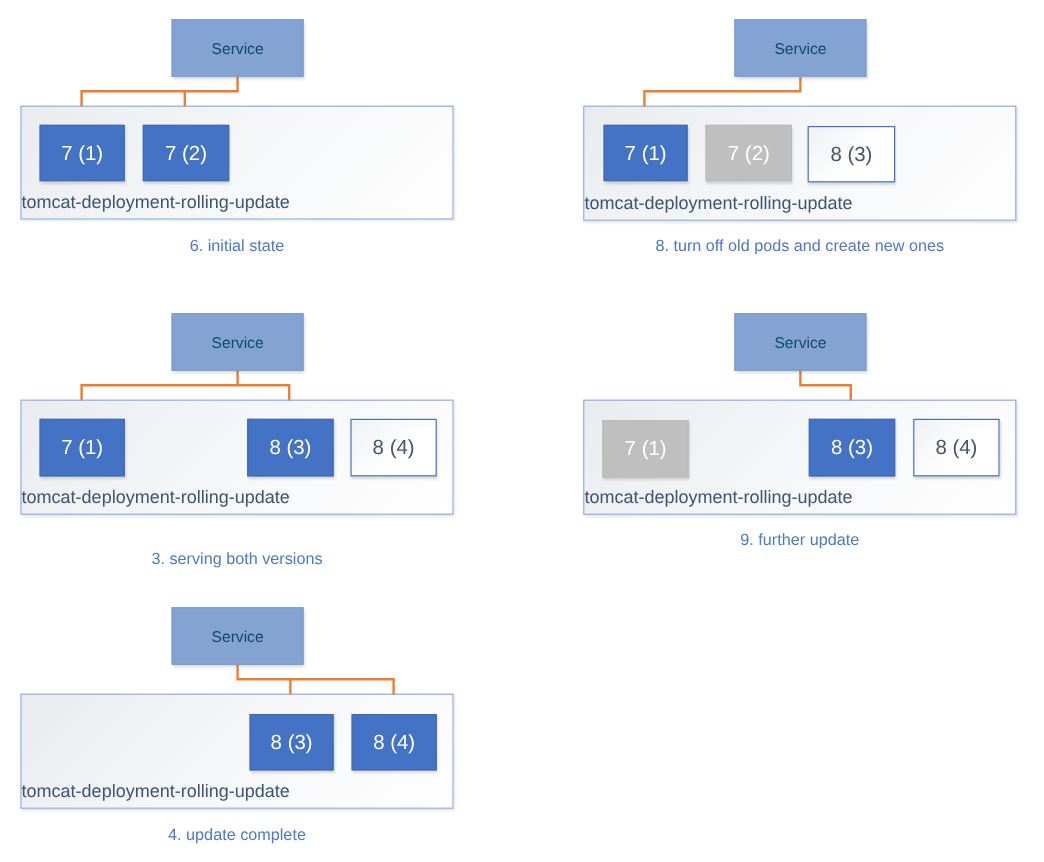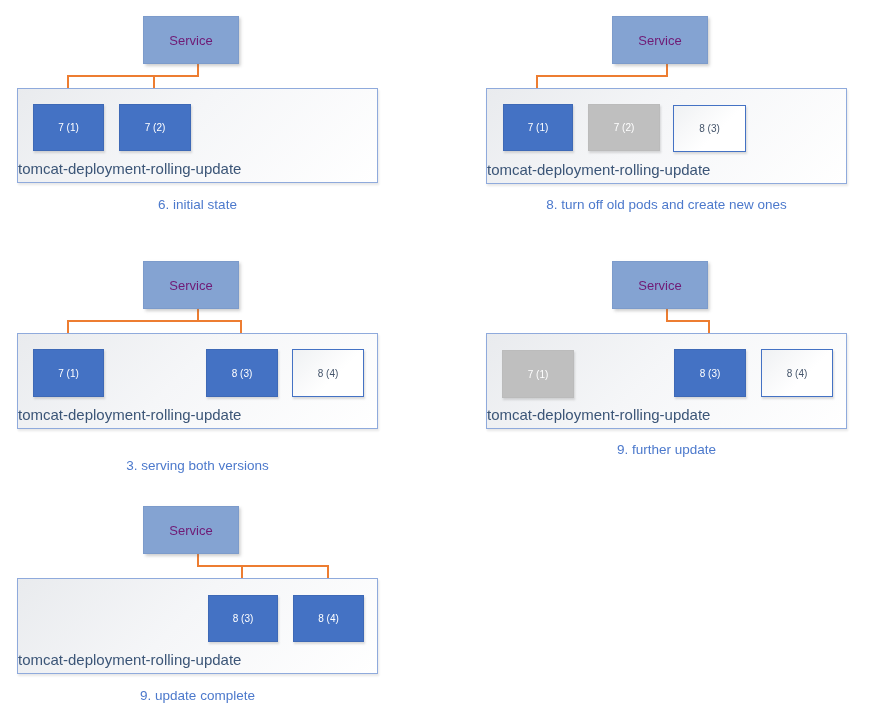--- a/index.html
+++ b/index.html
@@ -12,48 +12,48 @@
     overflow: hidden;
   }
   .arrows { position: absolute; left: 0; top: 0; }
   .aline { fill: none; stroke: var(--arrow, #ED7D31); stroke-width: 2; }
   .ahead { fill: var(--arrow, #ED7D31); }
 
   .panel { position: absolute; left: 0; top: 0; }
 
   .service {
     position: absolute;
-    width: 96px;
+    width: 110px;
     height: 48px;
     background: var(--service-fill, #84A3D2);
     border: 1px solid var(--service-border, #7C9BCB);
     box-sizing: border-box;
     box-shadow: 1.5px 2px 3px rgba(110,110,110,0.35);
     display: flex;
     align-items: center;
     justify-content: center;
-    color: #701a75;
+    color: #0c4a6e;
     font-size: 13px;
   }
 
   .deployment {
     position: absolute;
     box-sizing: border-box;
     border: 1px solid var(--container-border, #8FAADC);
     background: linear-gradient(135deg, #E9EBEE 0%, #F5F6F8 45%, #FFFFFF 100%);
     box-shadow: 1px 1.5px 2px rgba(160,160,160,0.25);
   }
 
   .pod {
     position: absolute;
     box-sizing: border-box;
     display: flex;
     align-items: center;
     justify-content: center;
-    font-size: 10px;
+    font-size: 17px;
     color: var(--pod-text, #FFFFFF);
     box-shadow: 1px 2px 2px rgba(110,110,110,0.25);
   }
   .pod.active {
     background: var(--pod-active-fill, #4472C4);
     border: 1px solid var(--pod-active-border, #3E69B6);
   }
   .pod.terminated {
     background: var(--pod-inactive-fill, #BFBFBF);
     border: 1px solid #BBBBBB;
@@ -194,16 +194,16 @@
     </div>
     <div class="deployment" style="left:17px;top:578px;width:361px;height:96px">
       <div class="pod active" style="left:190px;top:16px;width:70px;height:47px">
         <span>8 (3)</span>
       </div>
       <div class="pod active" style="left:275px;top:16px;width:71px;height:47px">
         <span>8 (4)</span>
       </div>
       <div class="deployment-label">tomcat-deployment-rolling-update</div>
     </div>
-    <div class="caption" style="left:17px;top:688px;width:361px">9. update complete</div>
+    <div class="caption" style="left:17px;top:688px;width:361px">4. update complete</div>
   </section>
 
 </div>
 
 </body></html>

